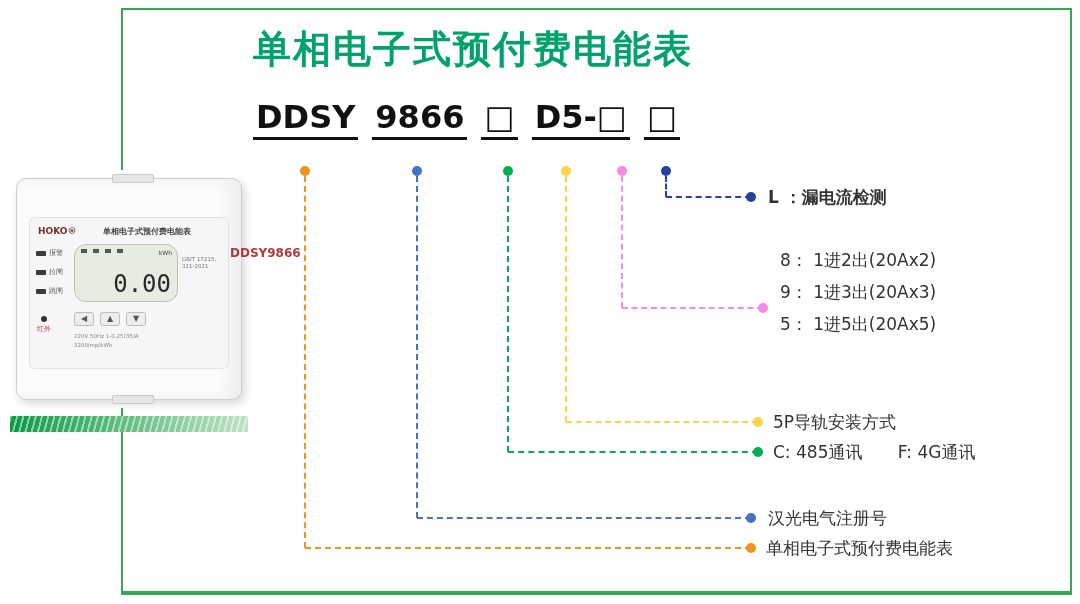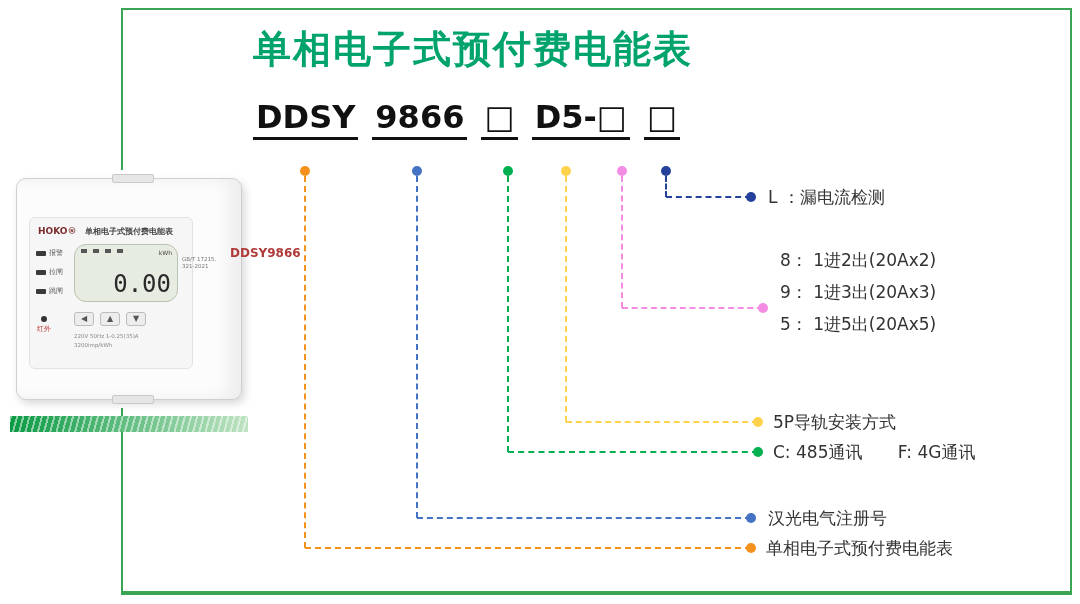--- a/index.html
+++ b/index.html
@@ -44,38 +44,38 @@
   .v-navy   { left:665px; top:176px; height:21px;  border-color:#24419c; }
   .h-orange { left:305px; top:547px; width:446px; border-color:#f5921e; }
   .h-blue   { left:417px; top:517px; width:334px; border-color:#4472c4; }
   .h-green  { left:508px; top:451px; width:250px; border-color:#00b050; }
   .h-yellow { left:566px; top:421px; width:192px; border-color:#ffd24c; }
   .h-pink   { left:622px; top:307px; width:141px; border-color:#f48ce4; }
   .h-navy   { left:666px; top:196px; width:85px;  border-color:#24419c; }
 
   
   .callout-label { position:absolute; font-size:17px; line-height:22px; color:#333; white-space:nowrap; }
-  .lbl-navy   { left:768px; top:186px; font-weight:400;text-align:right; }
+  .lbl-navy   { left:768px; top:186px; font-weight:700;text-align:right; }
   .lbl-yellow { left:773px; top:411px; }
   .lbl-green  { left:773px; top:441px; }
   .lbl-green span { margin-right:30px; }
   .lbl-green span:last-child { margin-right:0; }
   .lbl-blue   { left:768px; top:507px; }
   .lbl-orange { left:766px; top:537px; }
   .outputs { position:absolute; left:780px; top:244px; font-size:17px; line-height:32px; color:#333; white-space:nowrap; }
 
   
   .device { position:absolute; left:10px; top:170px; width:242px; height:238px; background:#fff; }
   .meter { position:absolute; left:6px; top:8px; width:226px; height:222px; background:#fcfcfc;
            border:1px solid #cfcfcf; border-radius:10px;
            box-shadow:3px 4px 8px rgba(0,0,0,.15), inset -12px 0 16px rgba(0,0,0,.06); }
   .tab-top, .tab-bottom { position:absolute; left:95px; width:42px; height:9px; background:#e6e6e6;
            border:1px solid #c9c9c9; border-radius:2px; }
   .tab-top { top:-5px; } .tab-bottom { bottom:-5px; }
-  .face { position:absolute; left:12px; top:38px; width:164px; height:152px; background:#f6f6f6;
+  .face { position:absolute; left:12px; top:38px; width:200px; height:152px; background:#f6f6f6;
           border:1px solid #e2e2e2; border-radius:6px; }
   .brand { position:absolute; left:8px; top:8px; font-size:9px; font-weight:700; color:#7a2c2c; }
   .panel-title { position:absolute; left:40px; right:4px; top:8px; text-align:center;
                  font-size:8px; font-weight:700; color:#444; white-space:nowrap; overflow:hidden; }
   .indicators { position:absolute; left:6px; top:30px; }
   .ind { display:flex; align-items:center; margin-bottom:9px; font-size:7px; color:#555; white-space:nowrap; }
   .ind .ind-led { width:10px; height:5px; background:#3a3a3a; border-radius:1px; margin-right:3px; }
   .lcd { position:absolute; left:44px; top:26px; width:104px; height:58px; background:#e7ece2;
          border:1px solid #b9c3ae; border-radius:12px; }
   .lcd-icons { position:absolute; top:4px; left:6px; width:42px; height:4px;

